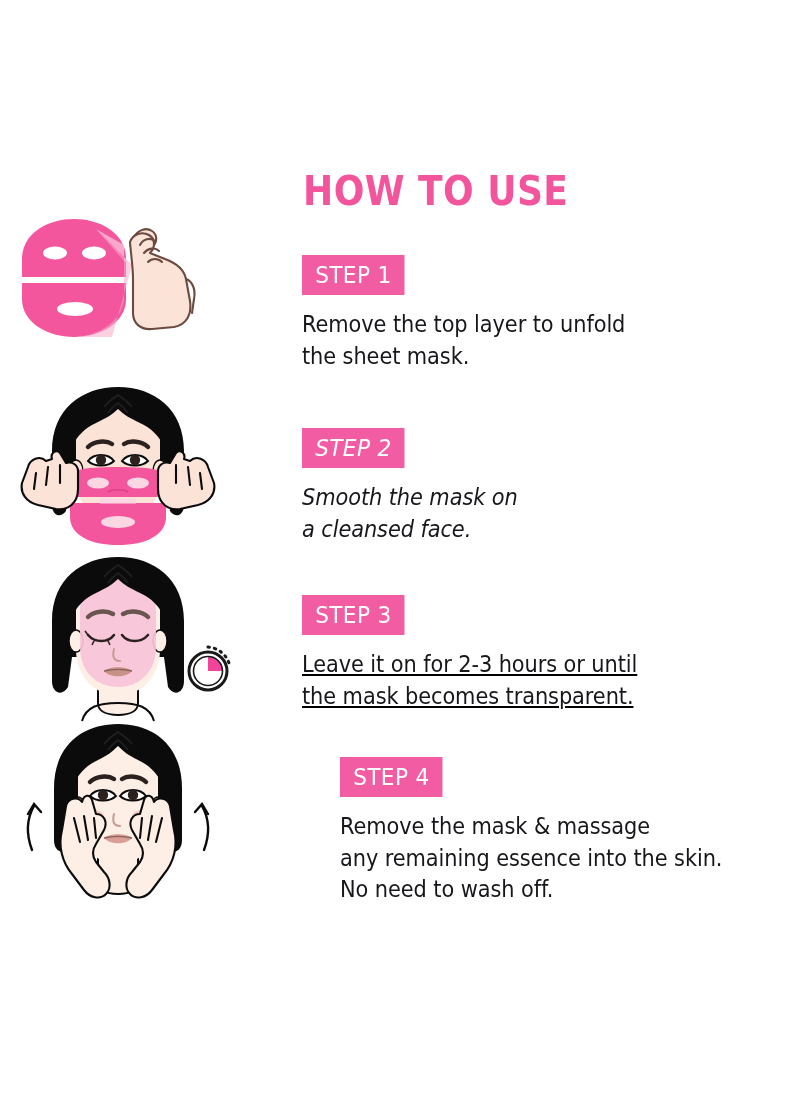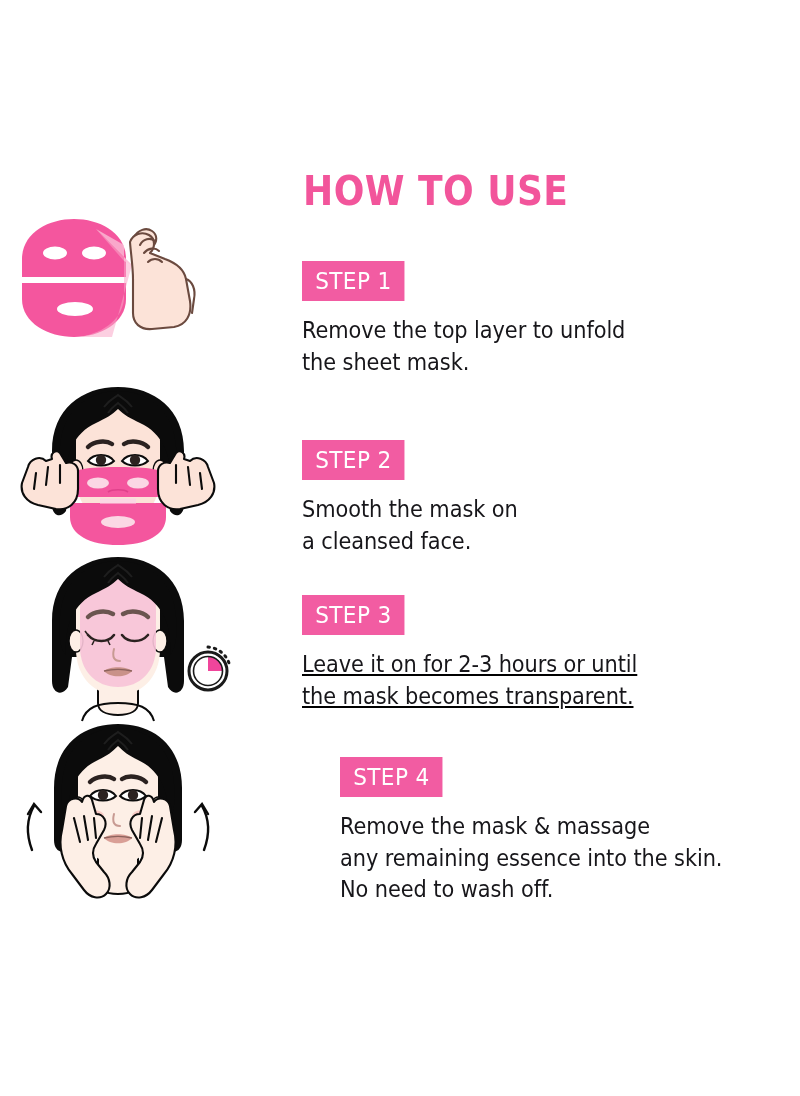--- a/index.html
+++ b/index.html
@@ -54,22 +54,22 @@
     transform:scaleX(0.93);transform-origin:left top;
     white-space:pre-line;
   }
 
   
   #step1{top:215px;}
   #step2{top:385px;}
   #step3{top:553px;}
   #step4{top:722px;}
 
-  #step1 .copy{top:46px;}
-  #step2 .copy{top:55px;}
+  #step1 .copy{top:40px;}
+  #step2 .copy{top:43px;font-style:italic;}
   #step3 .copy{top:42px;text-decoration:underline;}
   #step4 .copy{top:35px;margin-left:38px;}
 
   svg{display:block;overflow:visible;}
 </style>
 </head>
 <body>
 
 <div id="page">
 

